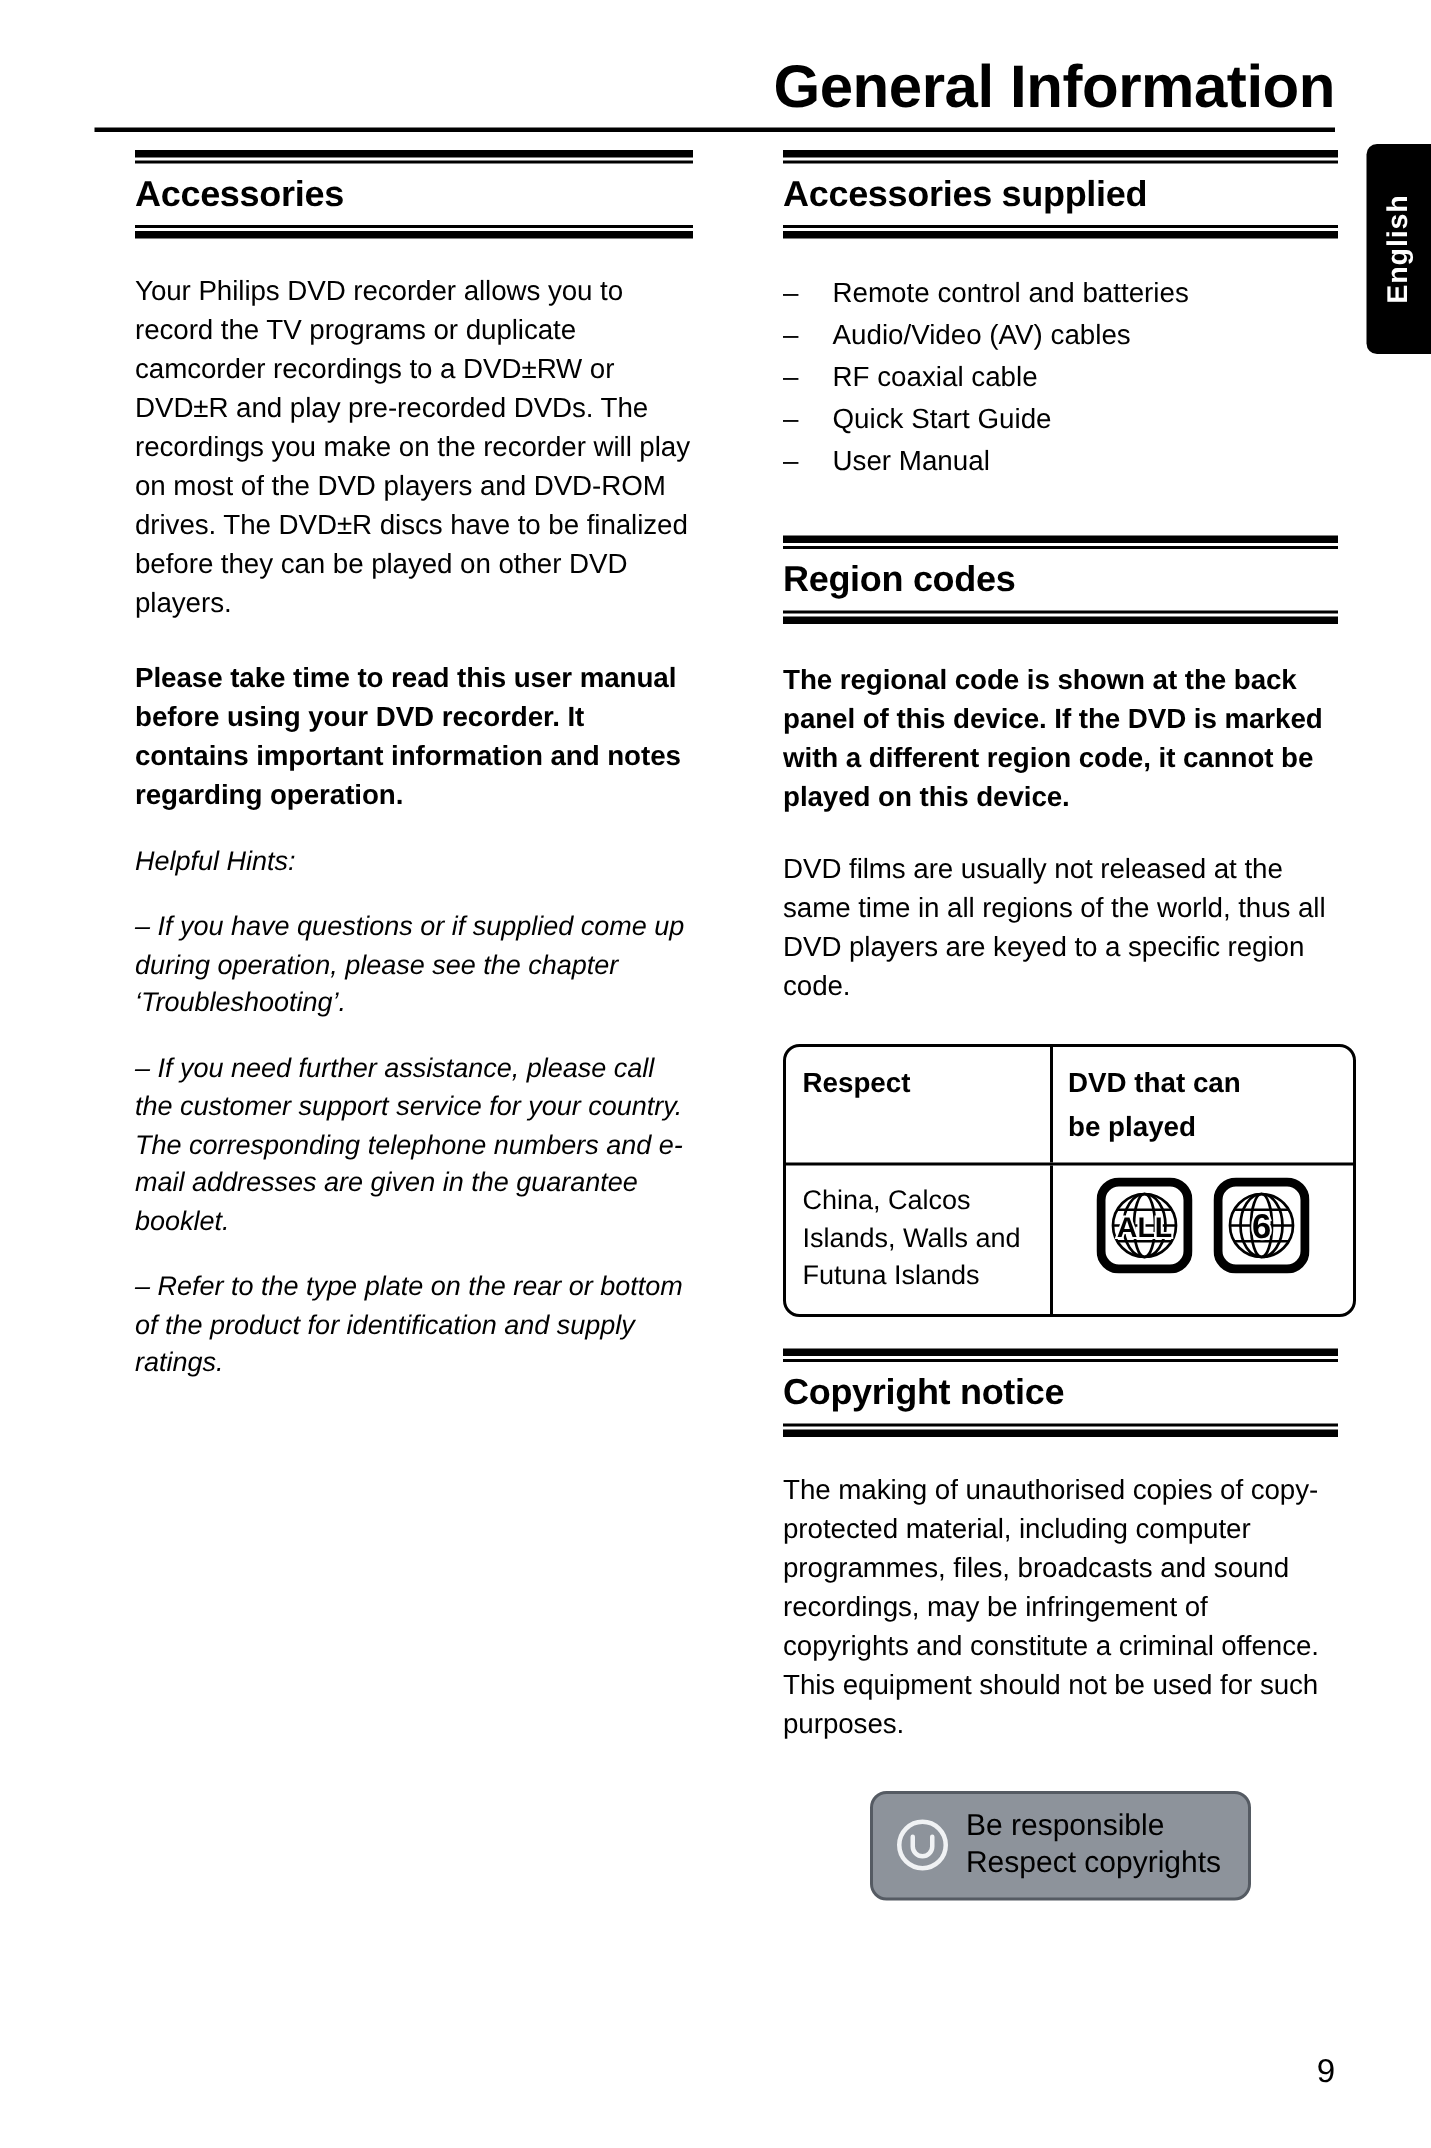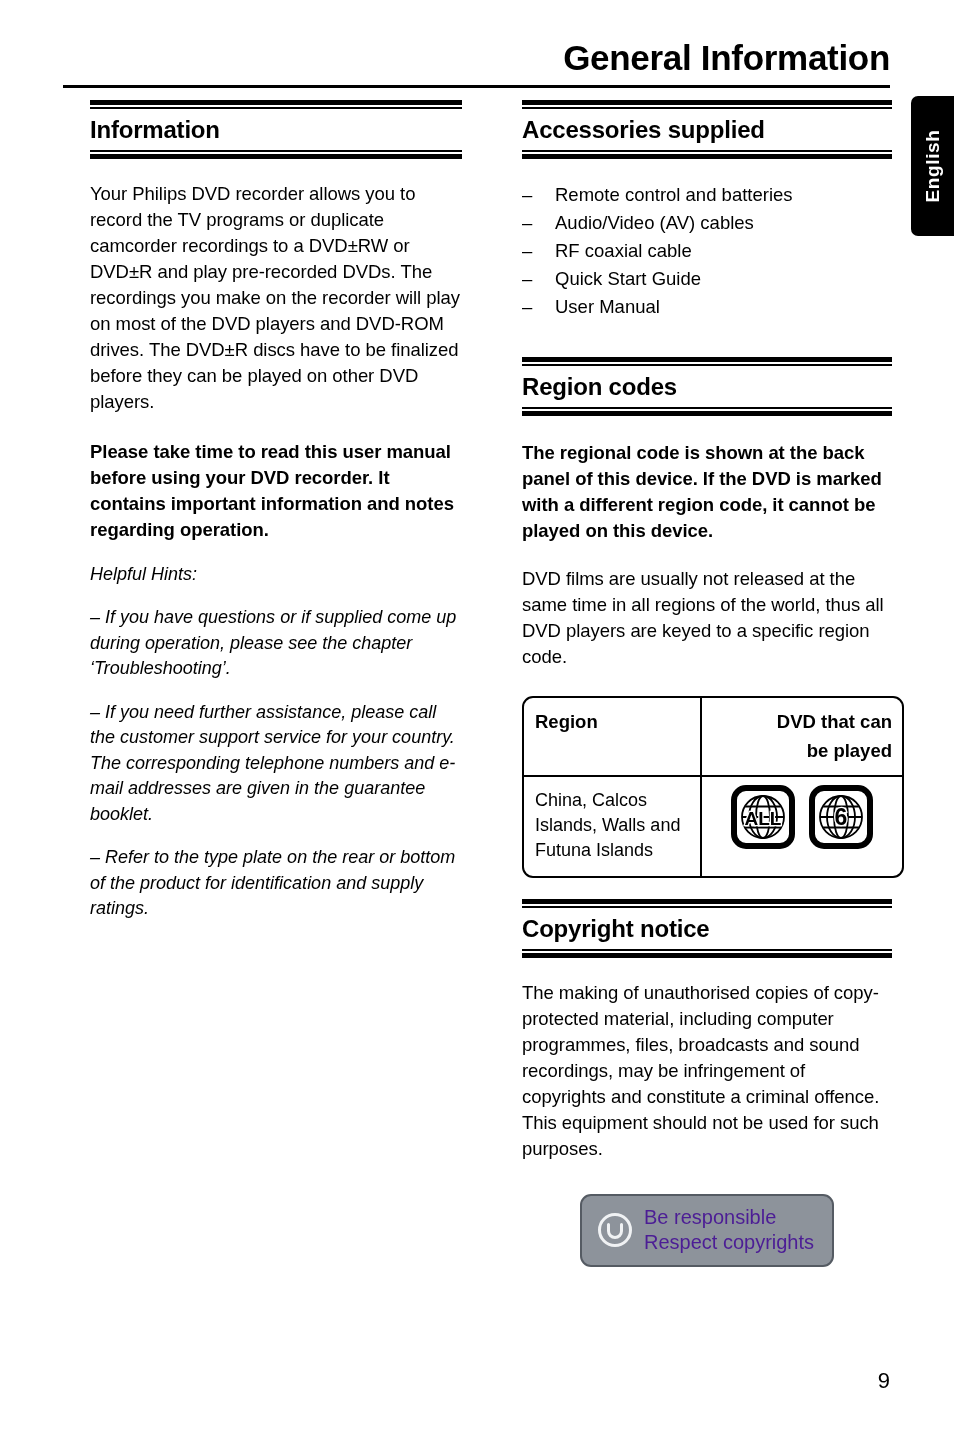--- a/index.html
+++ b/index.html
@@ -26,21 +26,21 @@
   
   .page-header {
     position: absolute;
     left: 63px;
     top: 36px;
     width: 827px;
     height: 52px;
     text-align: right;
   }
   .page-header-title {
-    font-size: 35px;
+    font-size: 40px;
     font-weight: bold;
     letter-spacing: -0.3px;
     line-height: 44px;
     white-space: nowrap;
   }
   .header-rule {
     position: absolute;
     left: 63px;
     top: 85px;
     width: 827px;
@@ -177,21 +177,21 @@
     flex: 1;
     box-sizing: border-box;
     padding: 9px 10px 10px 10px;
   }
   .rt-head .rt-cell-left,
   .rt-head .rt-cell-right {
     font-weight: bold;
     font-size: 18.5px;
     line-height: 29px;
   }
-  .rt-head .rt-cell-right { text-align: right; }
+  .rt-head .rt-cell-right { text-align: left; }
   .rt-body .rt-cell-left {
     font-size: 18px;
     line-height: 25px;
     padding-top: 11px;
     padding-bottom: 13px;
   }
   .rt-body .rt-cell-right {
     display: flex;
     justify-content: center;
     gap: 14px;
@@ -210,21 +210,21 @@
     display: flex;
     align-items: center;
     gap: 10px;
     background: #8d939b;
     border: 2px solid #555b63;
     border-radius: 11px;
     padding: 9px 18px 10px 14px;
   }
   .badge-icon { flex: 0 0 auto; }
   .badge-text {
-    color: #4c1d95;
+    color: #000000;
     font-size: 20px;
     line-height: 25px;
     white-space: nowrap;
   }
 
   
   .page-number {
     position: absolute;
     right: 64px;
     top: 1368px;
@@ -243,21 +243,21 @@
   <div class="header-rule"></div>
 
   <div class="lang-tab">
     <div class="lang-tab-label">English</div>
   </div>
 
   <div class="col col-left">
 
     <div class="section">
       <div class="rule-top"></div>
-      <div class="section-title">Information</div>
+      <div class="section-title">Accessories</div>
       <div class="rule-bottom"></div>
     </div>
 
     <p class="body-text first-para">Your Philips DVD recorder allows you to record the TV programs or duplicate camcorder recordings to a DVD±RW or DVD±R and play pre-recorded DVDs. The recordings you make on the recorder will play on most of the DVD players and DVD-ROM drives. The DVD±R discs have to be finalized before they can be played on other DVD players.</p>
     <p class="body-text p-gap">Please take time to read this user manual before using your DVD recorder. It contains important information and notes regarding operation.</p>
 
     <p class="hint-block p-gap">Helpful Hints:</p>
     <p class="hint-block">–  If you have questions or if supplied come up during operation, please see the chapter ‘Troubleshooting’.</p>
     <p class="hint-block">–  If you need further assistance, please call the customer support service for your country. The corresponding telephone numbers and e-mail addresses are given in the guarantee booklet.</p>
     <p class="hint-block">–  Refer to the type plate on the rear or bottom of the product for identification and supply ratings.</p>
@@ -299,21 +299,21 @@
       <div class="rule-top"></div>
       <div class="section-title">Region codes</div>
       <div class="rule-bottom"></div>
     </div>
 
     <p class="body-text p-gap">The regional code is shown at the back panel of this device. If the DVD is marked with a different region code, it cannot be played on this device.</p>
     <p class="body-text first-para">DVD films are usually not released at the same time in all regions of the world, thus all DVD players are keyed to a specific region code.</p>
 
     <div class="region-table">
       <div class="rt-row rt-head">
-        <div class="rt-cell-left">Region</div>
+        <div class="rt-cell-left">Respect</div>
         <div class="rt-cell-right">
           <div>DVD that can</div>
           <div>be played</div>
         </div>
       </div>
       <div class="rt-row rt-body">
         <div class="rt-cell-left">China, Calcos Islands, Walls and Futuna Islands</div>
         <div class="rt-cell-right">
 
           <svg class="region-icon" width="64" height="64" viewBox="0 0 64 64">

